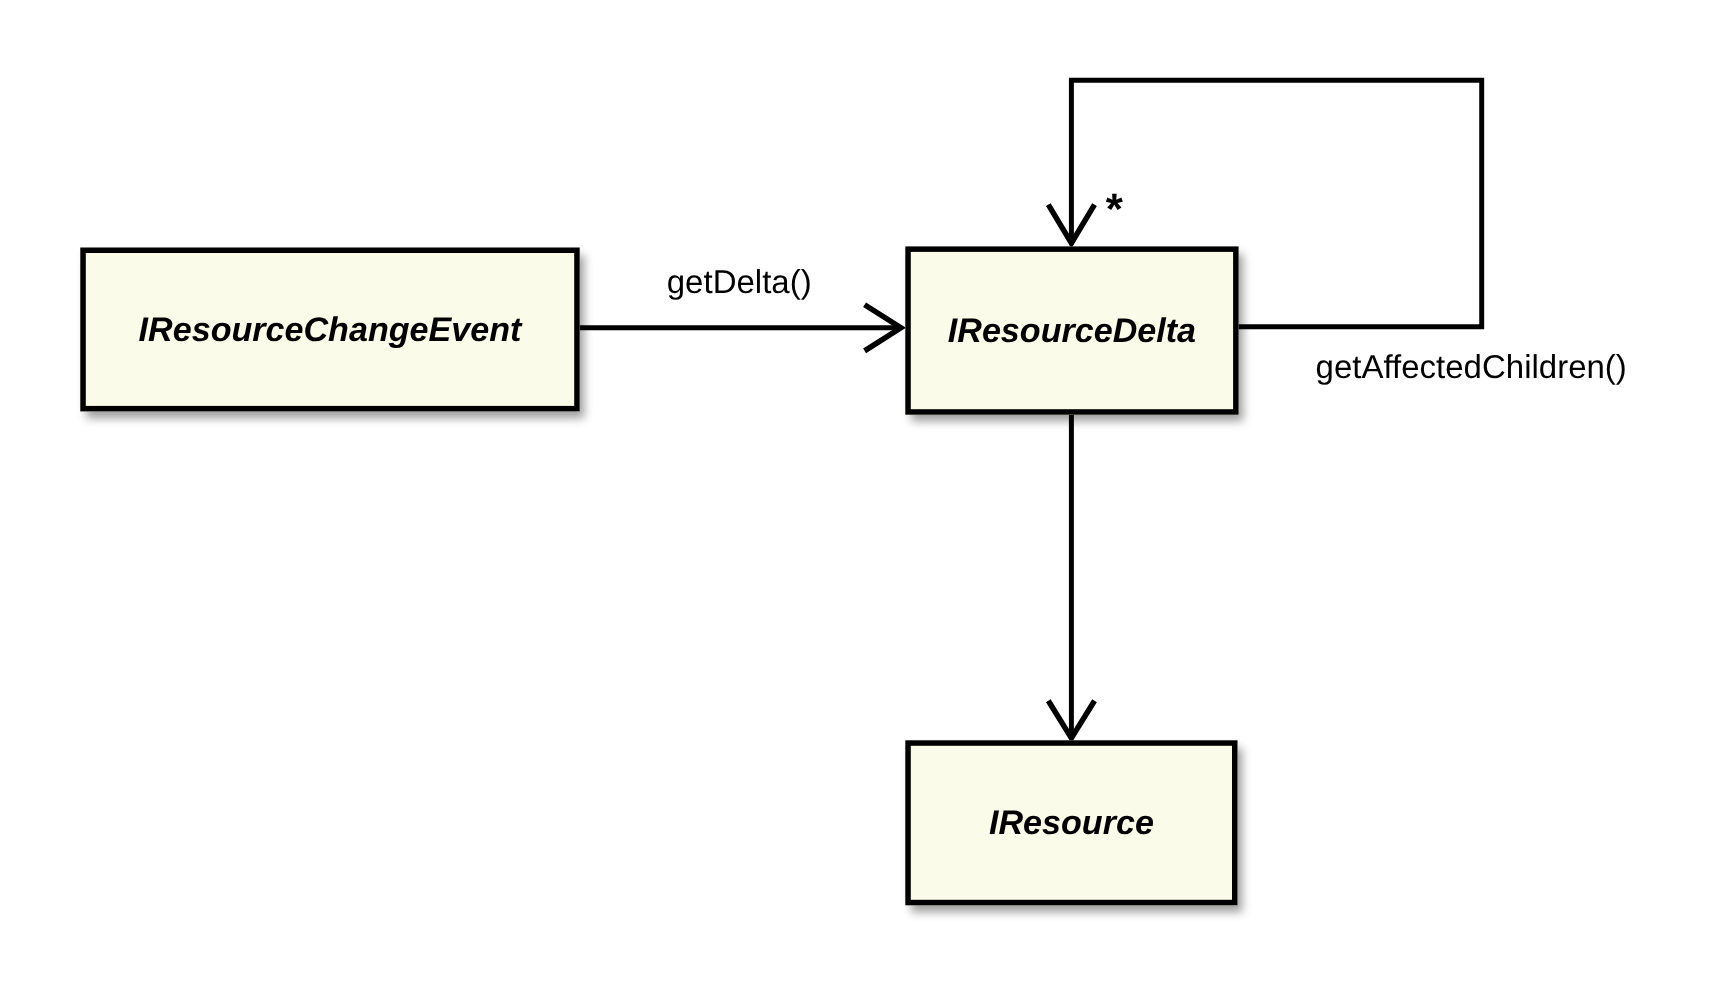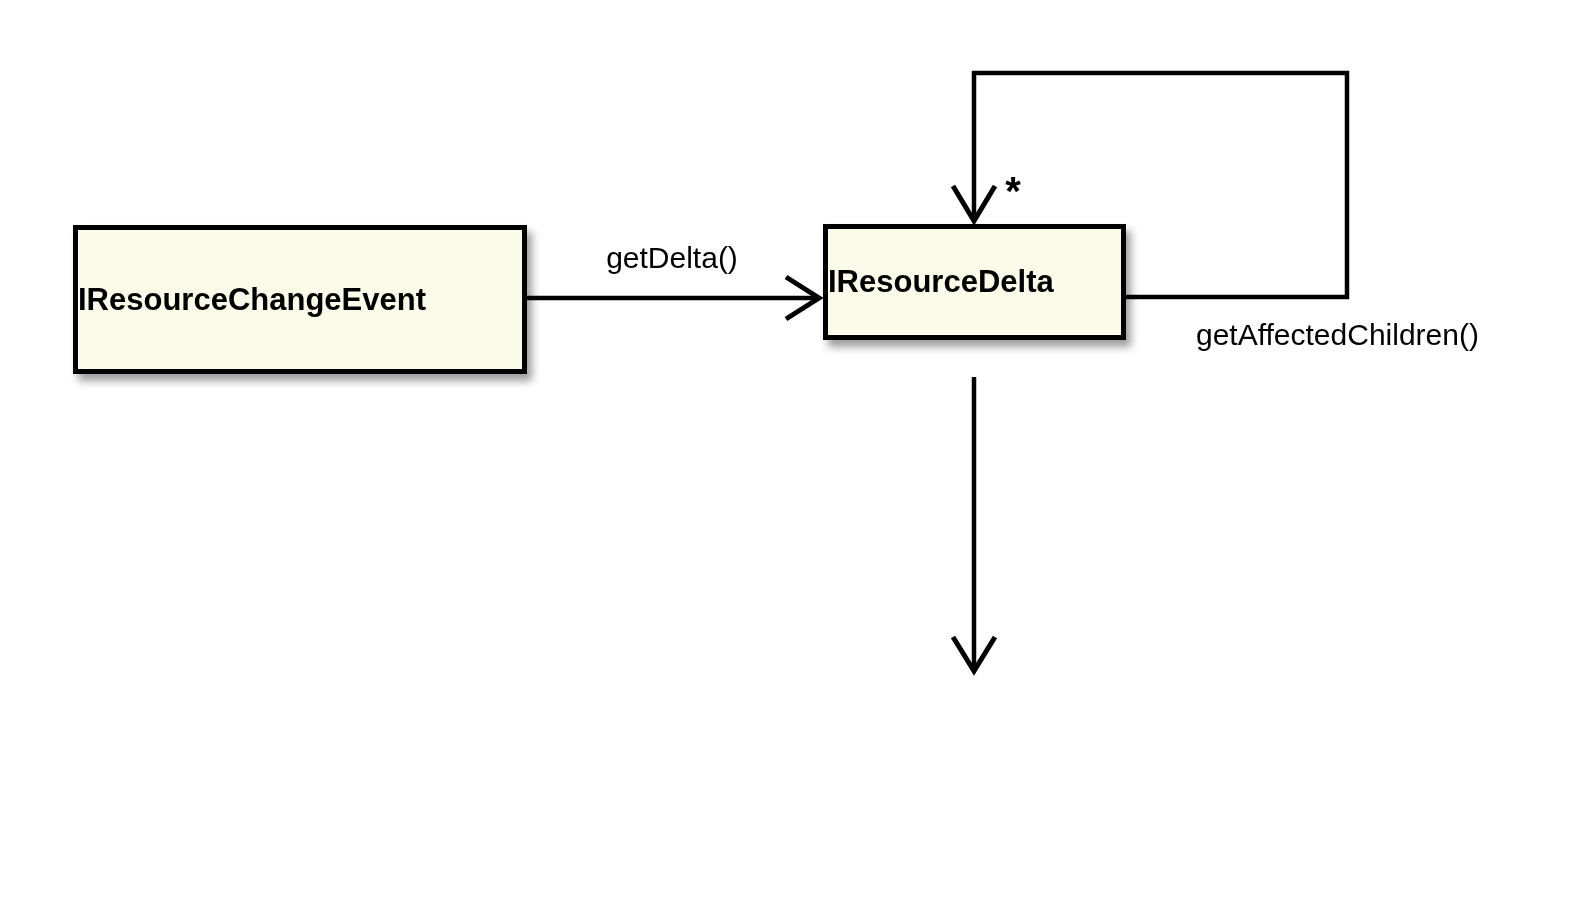--- a/index.html
+++ b/index.html
@@ -19,30 +19,32 @@
     width: 1575px; height: 900px;
   }
   .node {
     position: absolute;
     box-sizing: border-box;
     background: var(--node-fill);
     border: 5px solid var(--stroke);
     box-shadow: 5px 7px 8px rgba(0,0,0,0.38);
     display: flex;
     align-items: center;
+    justify-content: center;
     text-align: center;
+    font-style: italic;
   }
   .node .node-label {
     font-weight: bold;
     font-size: 31px;
     letter-spacing: 0px;
     white-space: nowrap;
   }
   .node-change-event { left: 73px;  top: 225px; width: 454px; height: 149px; }
-  .node-delta        { left: 823px; top: 224px; width: 303px; height: 116px; }
+  .node-delta        { left: 823px; top: 224px; width: 303px; height: 153px; }
   .node-resource     { left: 823px; top: 673px; width: 302px; height: 150px; }
   .edge-label {
     position: absolute;
     font-size: 30px;
     white-space: nowrap;
     line-height: 1.1;
     text-align: right;
   }
   .label-getdelta {
     left: 672px; top: 257px;
@@ -79,20 +81,23 @@
   </svg>
 
   <div class="node node-change-event">
     <span class="node-label">IResourceChangeEvent</span>
   </div>
 
   <div class="node node-delta">
     <span class="node-label">IResourceDelta</span>
   </div>
 
+  <div class="node node-resource">
+    <span class="node-label">IResource</span>
+  </div>
 
   <div class="edge-label label-getdelta">getDelta()</div>
 
   <div class="edge-label label-getaffected">getAffectedChildren()</div>
 
   <div class="multiplicity">*</div>
 
 </div>
 
 </body></html>

